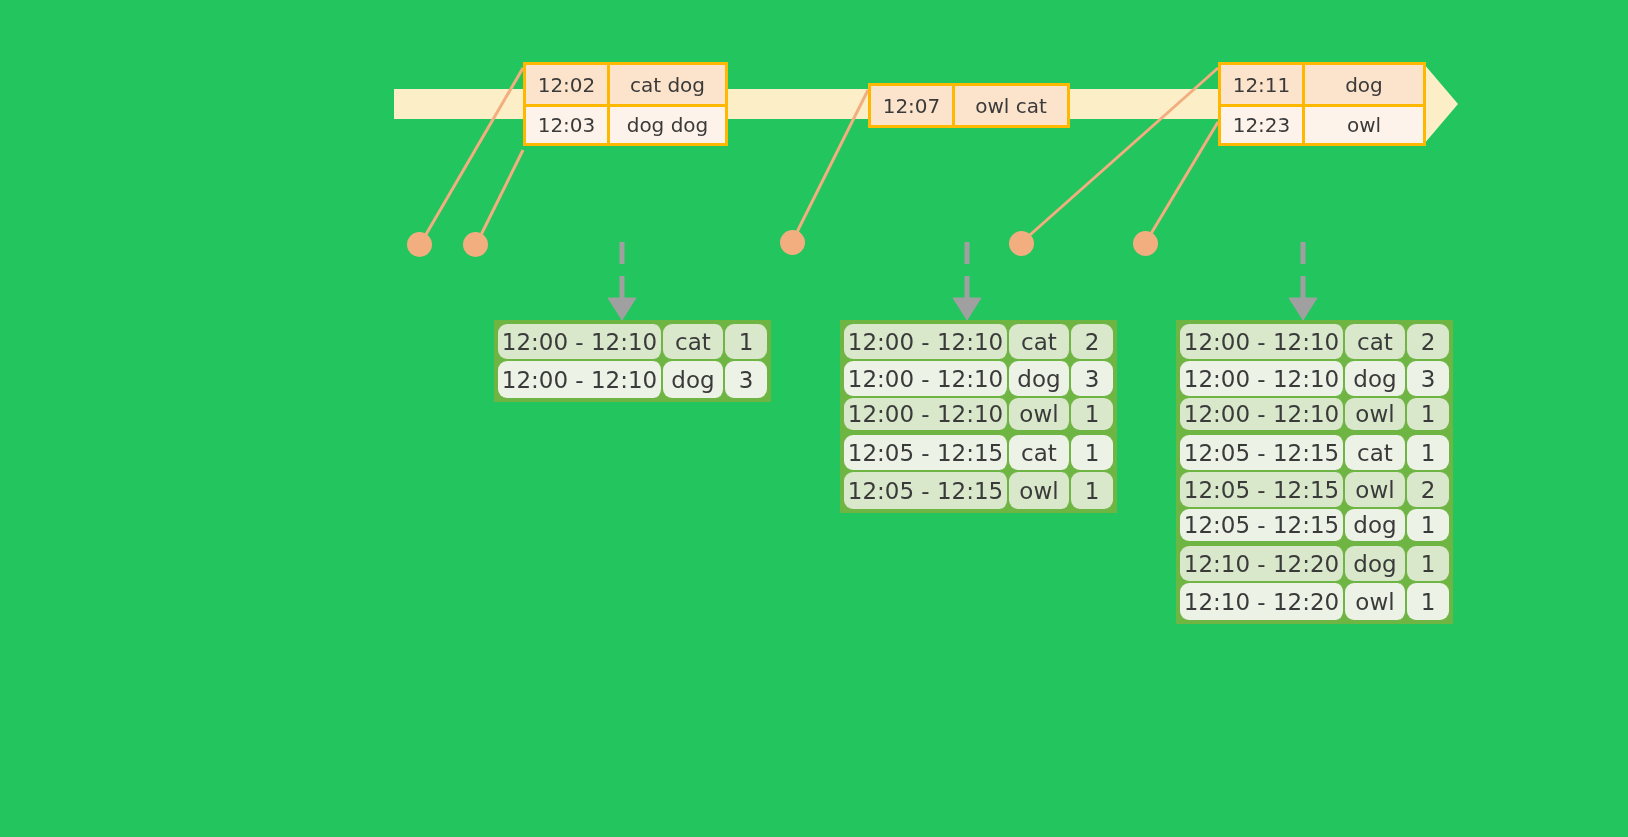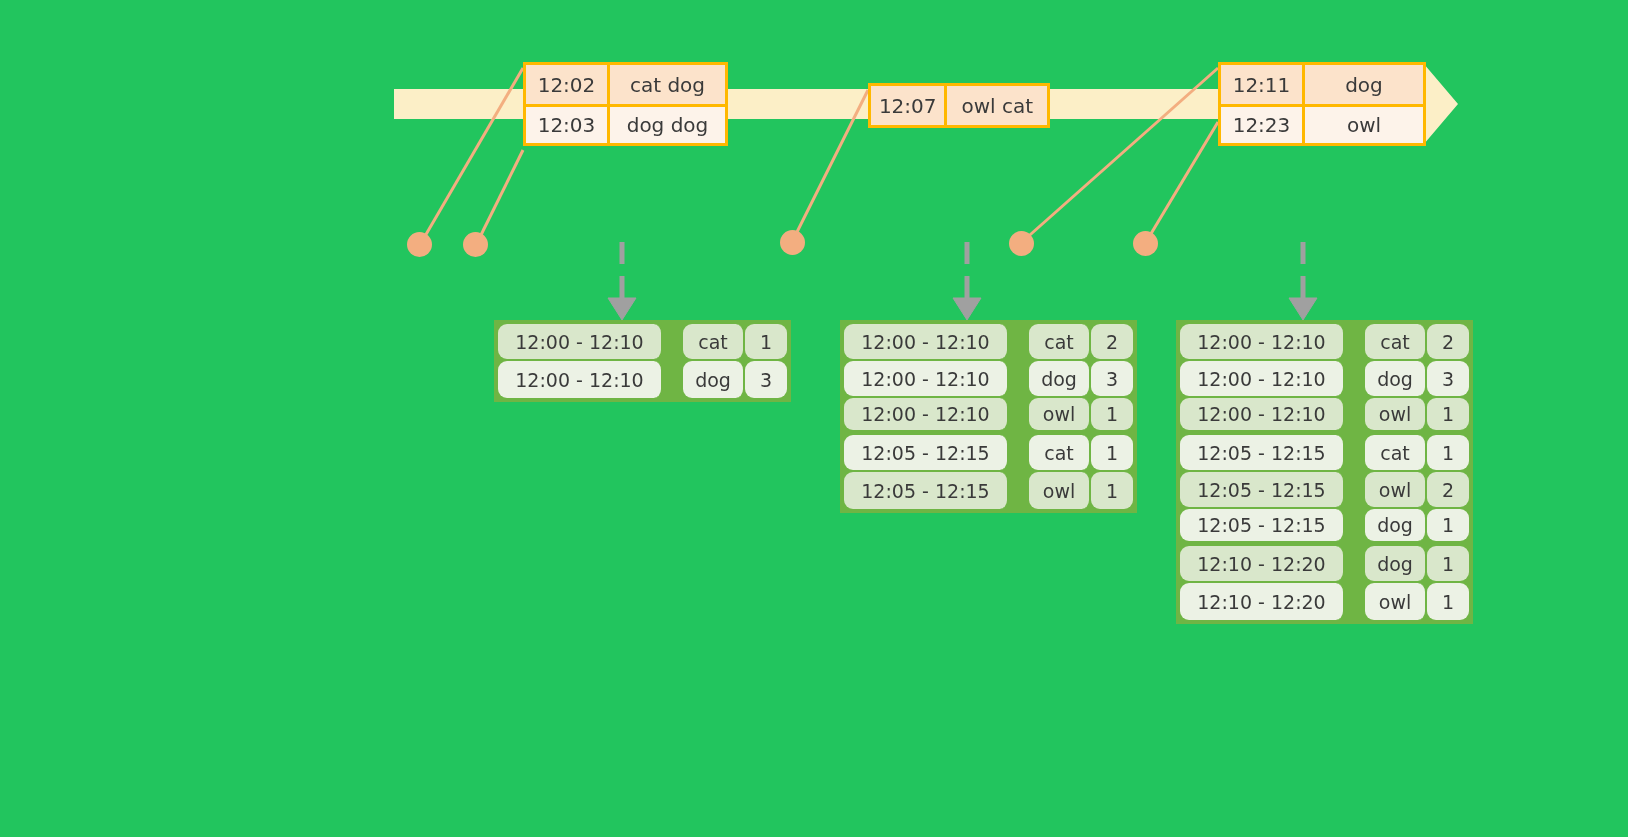--- a/index.html
+++ b/index.html
@@ -62,28 +62,28 @@
     display: flex; flex-direction: row;
     height: 37px;
     border-bottom: 2px solid #6FB544;
   }
   .rt-row:last-child { border-bottom: none; }
   .rt-row.grp-end { border-bottom: 5px solid #6FB544; }
   .rt-row.tint-a .rt-cell { background: #D9E7CB; }
   .rt-row.tint-b .rt-cell { background: #ECF2E5; }
   .rt-cell {
     display: flex; align-items: center; justify-content: center;
-    font-size: 19px; color: #3a3a3a;
+    font-size: 23px; color: #3a3a3a;
     border-right: 2px solid #6FB544;
     white-space: nowrap;
     border-radius: 9px;
   }
   .rt-cell:last-child { border-right: none; }
   .c-window { width: 165px; }
-  .c-word   { width: 62px; margin-left: 20px; }
+  .c-word   { width: 62px; }
   .c-count  { width: 42px; }
 
   .dot {
     position: absolute;
     width: 25px; height: 25px;
     border-radius: 50%;
     background: #F3AE80;
     z-index: 6;
   }
 </style>
@@ -132,21 +132,21 @@
     <div class="event-row shade-a">
       <span class="event-time">12:02</span>
       <span class="event-words">cat dog</span>
     </div>
     <div class="event-row shade-b">
       <span class="event-time">12:03</span>
       <span class="event-words">dog dog</span>
     </div>
   </div>
 
-  <div class="event-box" style="left:868px; top:83px; width:182px;">
+  <div class="event-box" style="left:868px; top:83px; width:202px;">
     <div class="event-row shade-a">
       <span class="event-time">12:07</span>
       <span class="event-words">owl cat</span>
     </div>
   </div>
 
   <div class="event-box" style="left:1218px; top:62px; width:208px;">
     <div class="event-row shade-a">
       <span class="event-time">12:11</span>
       <span class="event-words">dog</span>

